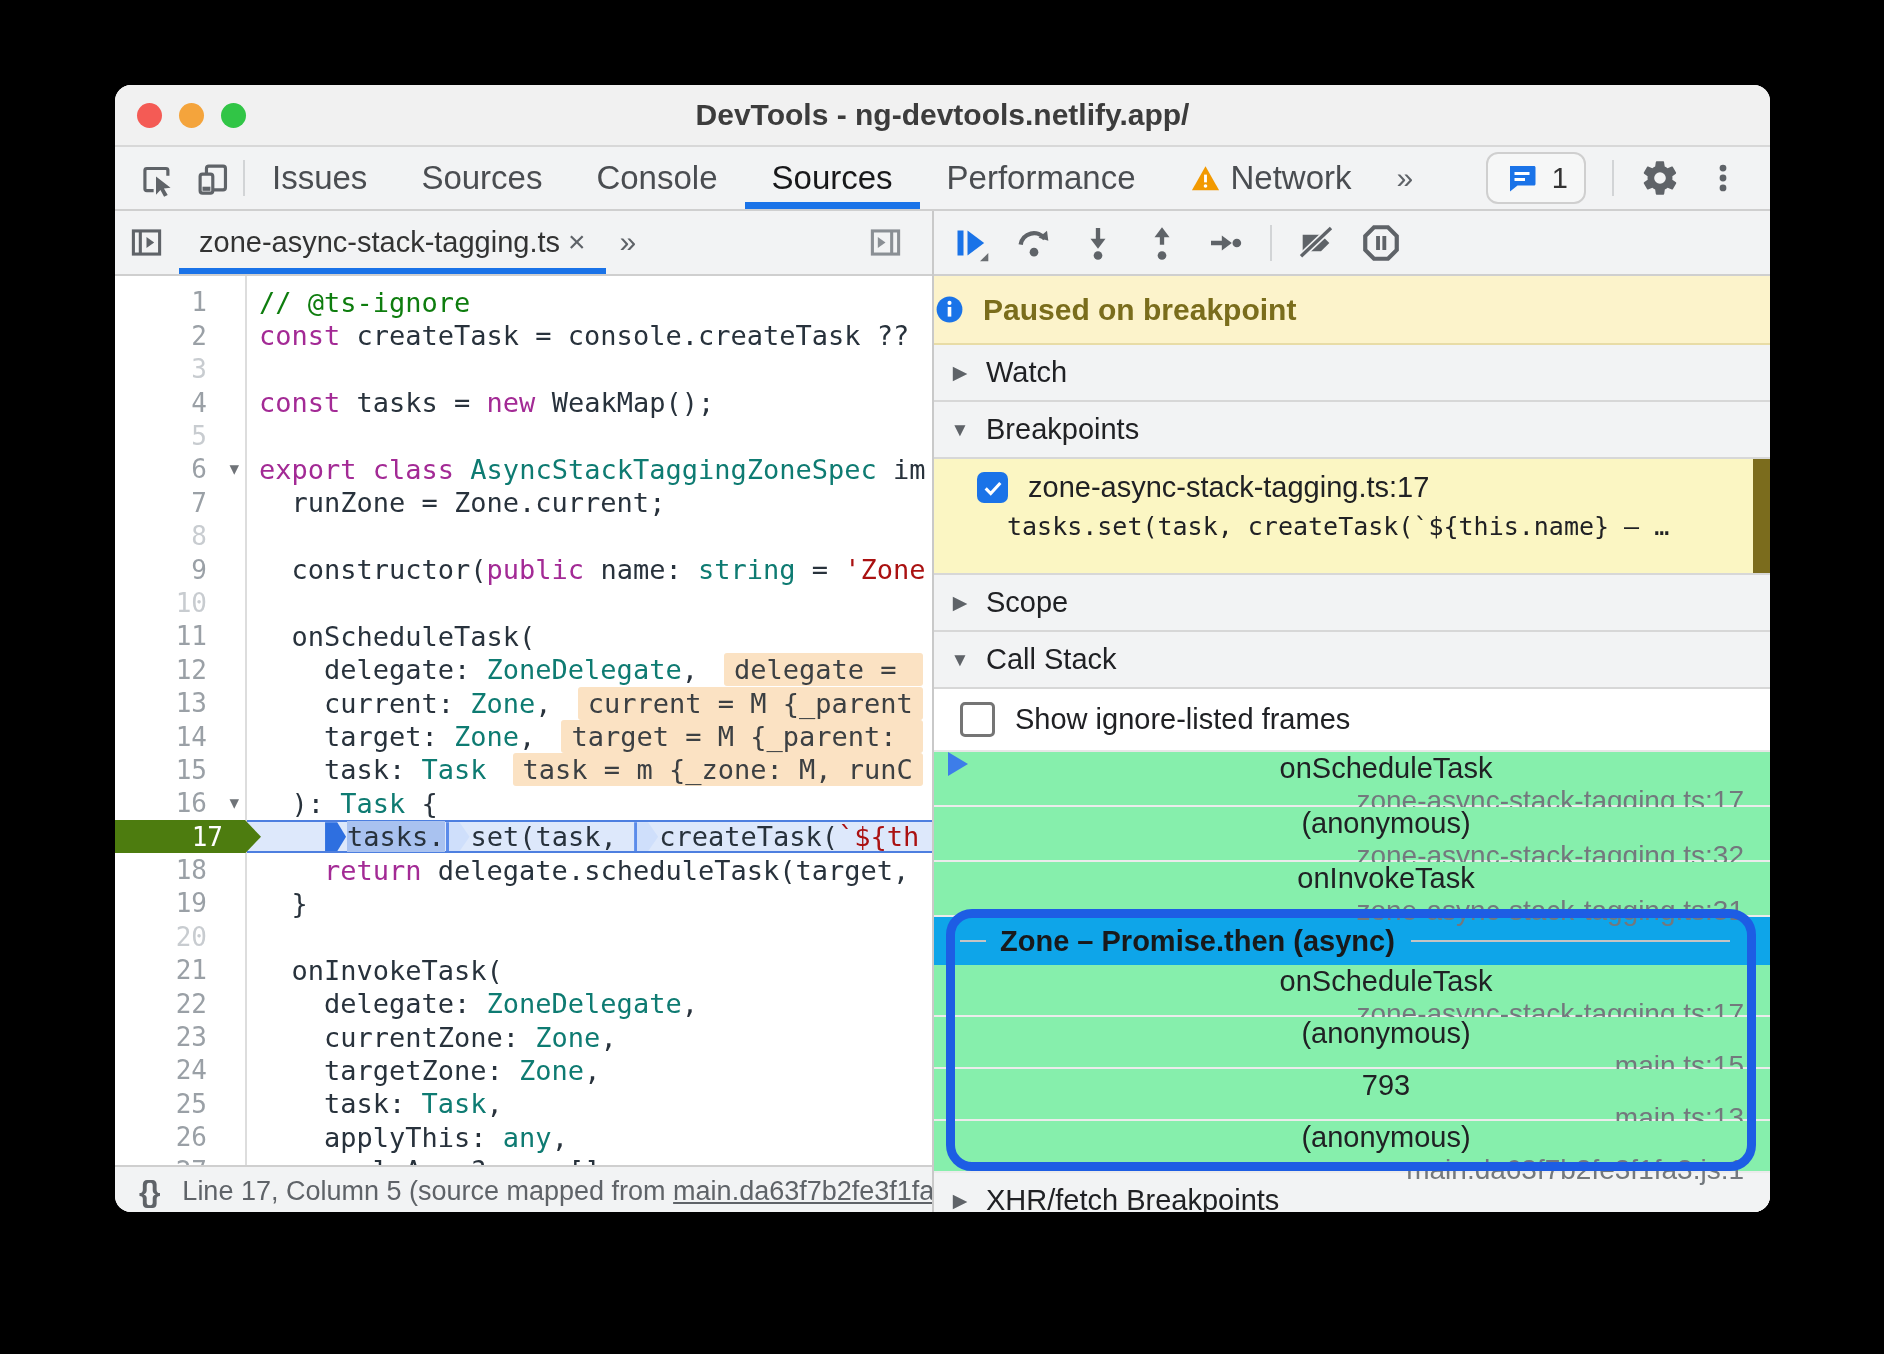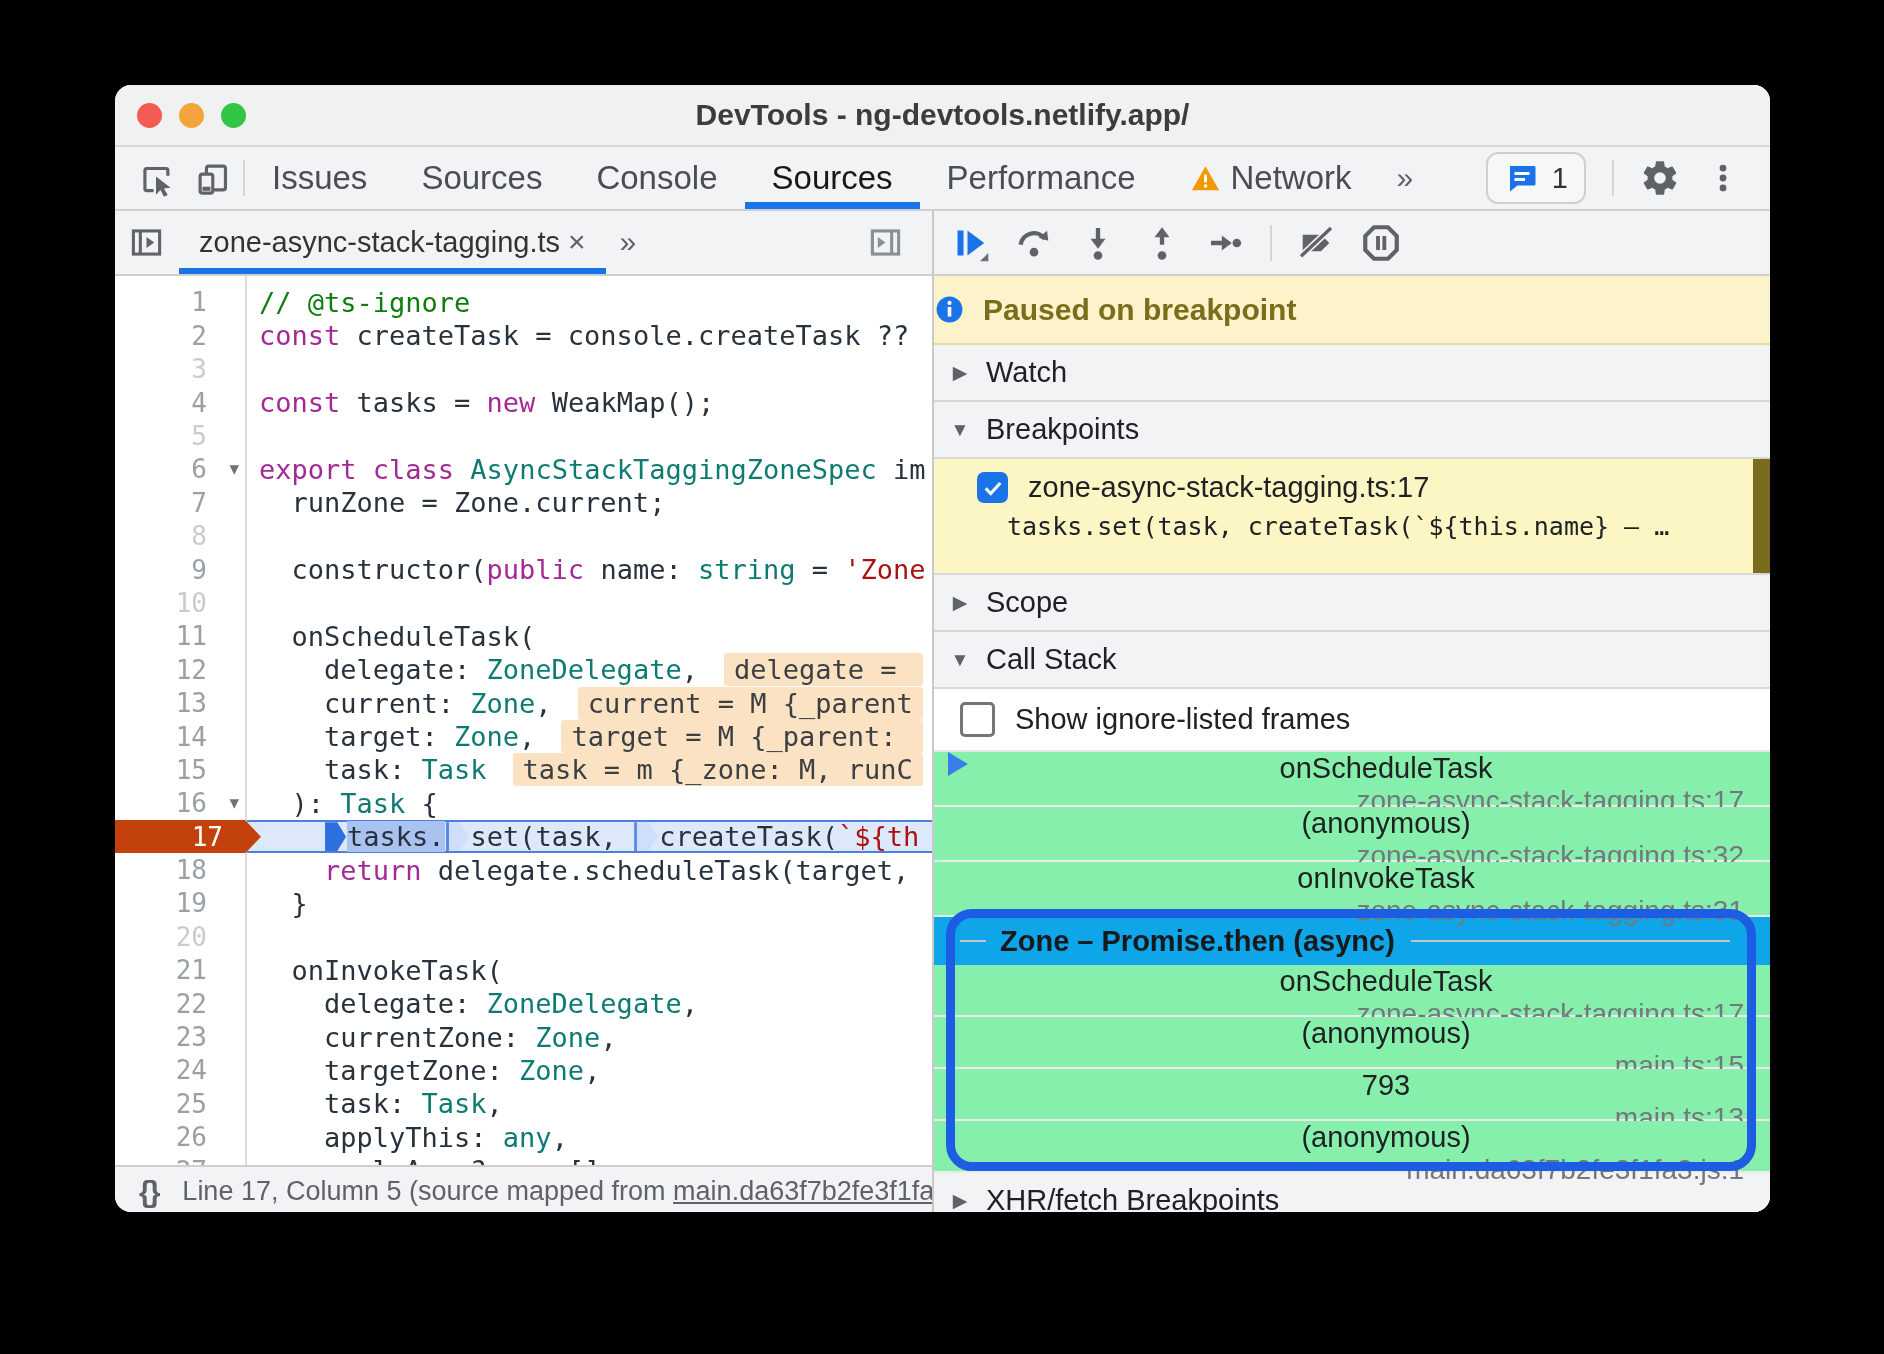--- a/index.html
+++ b/index.html
@@ -39,21 +39,21 @@
   .ft-close{color:#5f6368;font-size:30px;}
   .ft-more{align-self:center;font-size:30px;color:#5f6368;margin-left:14px;}
   .ftab-right{margin-left:auto;align-self:center;margin-right:28px;}
   
   .editor{height:893px;display:flex;overflow:hidden;background:#fff;}
   .gutter{width:132px;border-right:2px solid #ddd;padding-top:10px;box-sizing:border-box;flex:none;}
   .gut-row{height:33.4px;position:relative;display:flex;align-items:center;justify-content:flex-end;}
   .lnum{font-family:"DejaVu Sans Mono",monospace;font-size:26px;color:#9aa0a6;padding-right:38px;}
   .lnum.dim{color:#c8ccd0;}
   .fold{position:absolute;right:6px;top:4px;font-size:19px;color:#6f7378;}
-  .exec-arrow{position:absolute;left:0;top:0;bottom:0;right:-16px;background:#c2410c;
+  .exec-arrow{position:absolute;left:0;top:0;bottom:0;right:-16px;background:#4d7c0f;
     clip-path:polygon(0 0,calc(100% - 16px) 0,100% 50%,calc(100% - 16px) 100%,0 100%);
     display:flex;align-items:center;justify-content:flex-end;}
   .exec-arrow .lnum{color:#fff;position:relative;z-index:2;}
   .code{flex:1;padding-top:10px;overflow:hidden;}
   .code-row{height:33.4px;display:flex;align-items:center;white-space:pre;
     font-family:"DejaVu Sans Mono",monospace;font-size:27px;color:#28323c;padding-left:12px;}
   .code-row.active{background:#dde8fb;border-top:2px solid #4d7fe0;border-bottom:2px solid #4d7fe0;
     height:29.4px;}
   .tok-k{color:#a32a95;} .tok-t{color:#0e7b72;} .tok-s{color:#aa1111;} .tok-c{color:#0e7d0e;}
   .tok-sel{background:#a9c2f0;}

